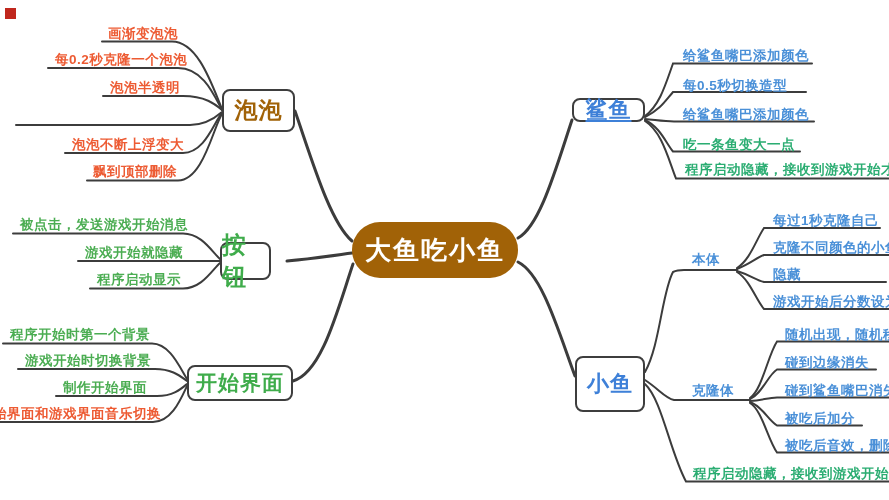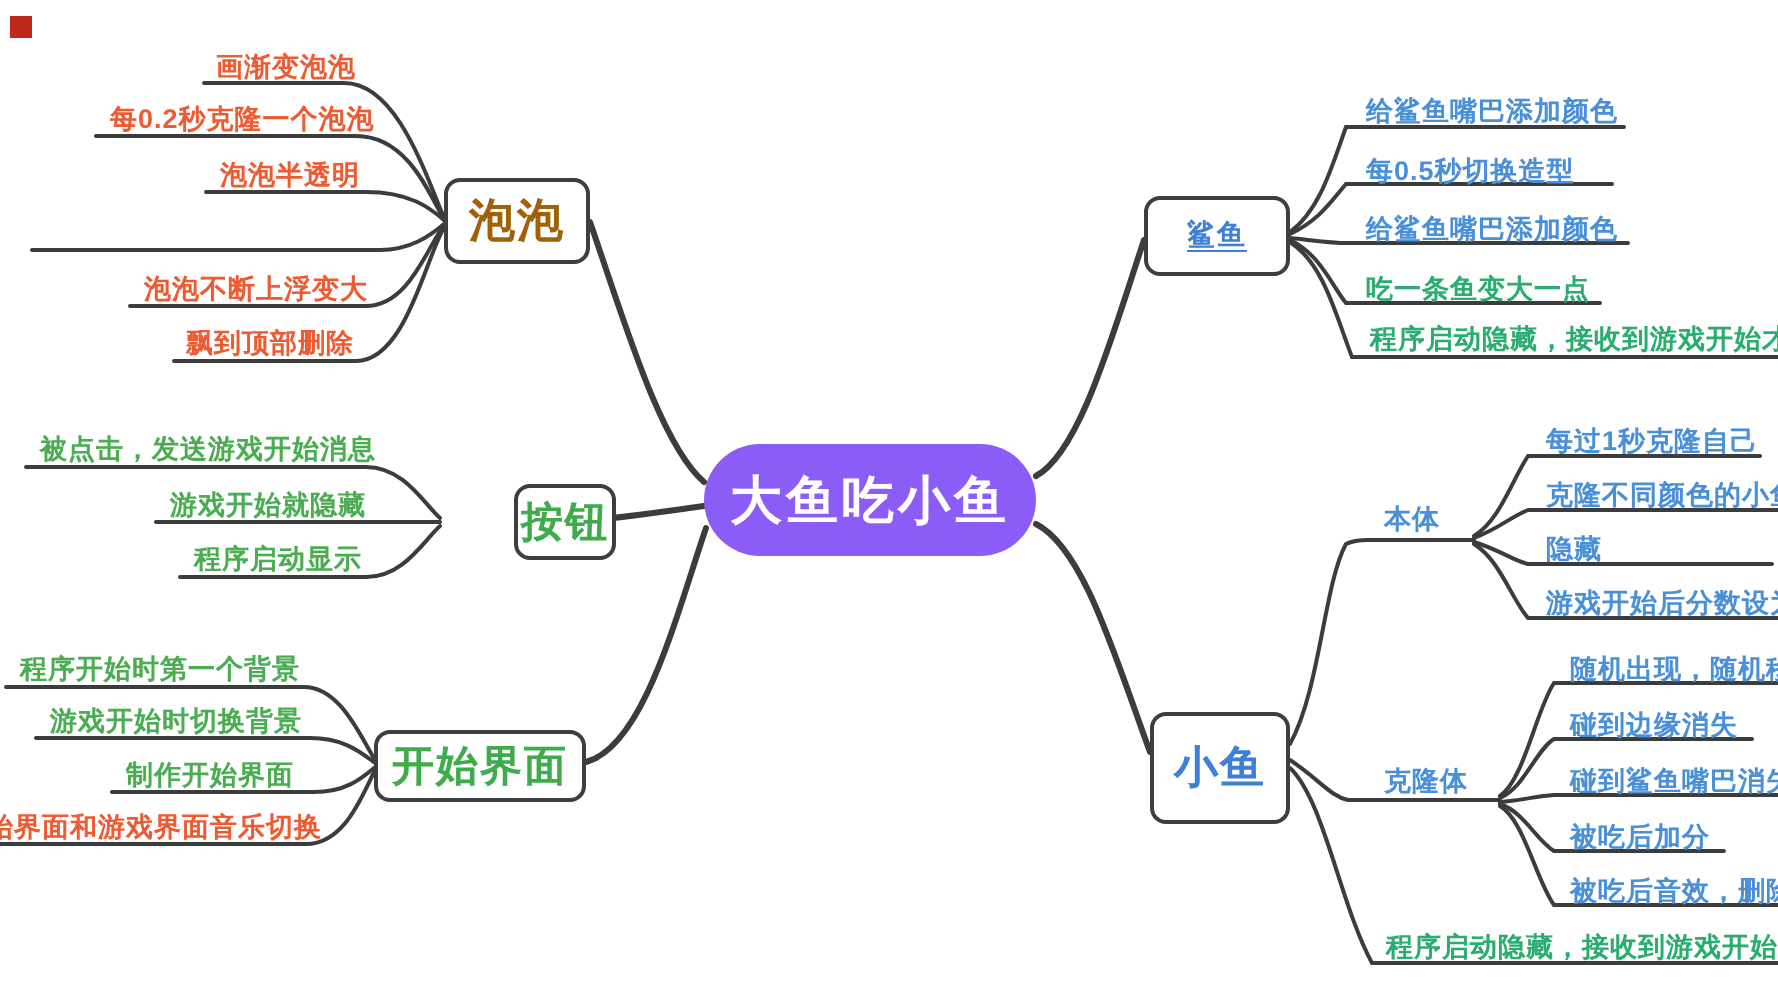--- a/index.html
+++ b/index.html
@@ -20,21 +20,21 @@
     position:absolute;display:flex;align-items:center;justify-content:center;
     background:#fff;border:2.5px solid #3E3E3E;border-radius:8px;
     font-weight:bold;letter-spacing:1px;box-sizing:border-box;
   }
   .t-orange{color:#a16207;}
   .t-green{color:#3FAC4B;}
   .t-blue{color:#3E80D8;}
   .u{text-decoration:underline;text-underline-offset:3px;}
   #central{
     position:absolute;left:352px;top:222px;width:166px;height:56px;
-    background:#8b5cf6;border-radius:28px;display:flex;align-items:center;justify-content:center;
+    background:#a16207;border-radius:28px;display:flex;align-items:center;justify-content:center;
     color:#fff;font-weight:bold;font-size:26px;letter-spacing:2px;
   }
   .sublabel{
     position:absolute;white-space:nowrap;font-weight:bold;
     font-size:13.5px;line-height:15px;color:#4A90D8;letter-spacing:.5px;
   }
   #redmark{position:absolute;left:5px;top:8px;width:11px;height:11px;background:#C0271D;}
 </style>
 </head>
 <body>
@@ -101,23 +101,23 @@
       <path d="M750 399 C762 394 768 375 777 369.5 H876"></path>
       <path d="M750 401 C762 400 768 398 777 397.5 H889"></path>
       <path d="M750 402 C762 406 768 420 777 425.5 H862"></path>
       <path d="M750 403 C762 410 768 440 777 452.5 H889"></path>
     </g>
   </svg>
 
   <div id="central">大鱼吃小鱼</div>
 
   <div class="nodebox t-orange" style="left:222px;top:89px;width:73px;height:43px;font-size:23px;">泡泡</div>
-  <div class="nodebox t-green" style="left:220px;top:242px;width:51px;height:38px;font-size:21px;margin-left:37px;">按钮</div>
+  <div class="nodebox t-green" style="left:220px;top:242px;width:51px;height:38px;font-size:24px;">按钮</div>
   <div class="nodebox t-green" style="left:187px;top:365px;width:106px;height:36px;font-size:21px;">开始界面</div>
-  <div class="nodebox t-blue u" style="left:572px;top:98px;width:73px;height:40px;font-size:14px;">鲨鱼</div>
+  <div class="nodebox t-blue u" style="left:572px;top:98px;width:73px;height:24px;font-size:22px;">鲨鱼</div>
   <div class="nodebox t-blue" style="left:575px;top:356px;width:70px;height:56px;font-size:22px;">小鱼</div>
 
   <div class="leaf c-orange" style="left:108px;top:26px;">画渐变泡泡</div>
   <div class="leaf c-orange" style="left:55px;top:52px;">每0.2秒克隆一个泡泡</div>
   <div class="leaf c-orange" style="left:110px;top:80px;">泡泡半透明</div>
   <div class="leaf c-orange" style="left:72px;top:137px;">泡泡不断上浮变大</div>
   <div class="leaf c-orange" style="left:93px;top:164px;">飘到顶部删除</div>
 
   <div class="leaf c-green" style="left:20px;top:217px;">被点击，发送游戏开始消息</div>
   <div class="leaf c-green" style="left:85px;top:245px;">游戏开始就隐藏</div>

